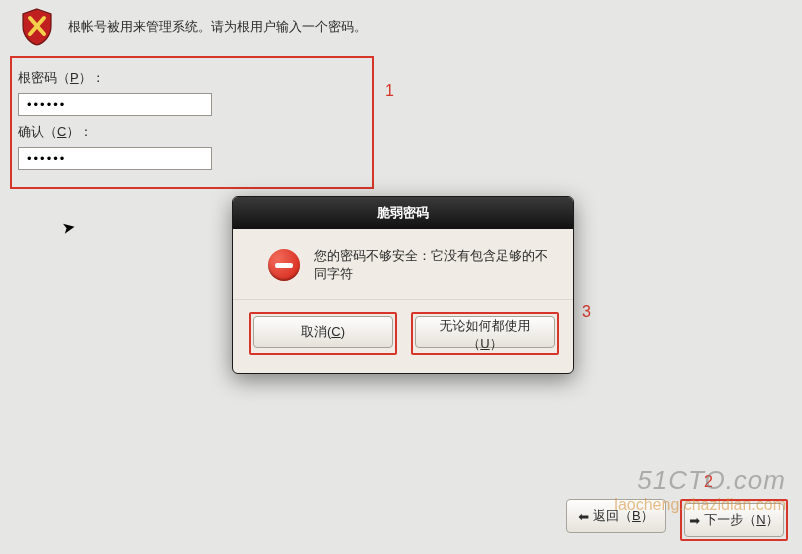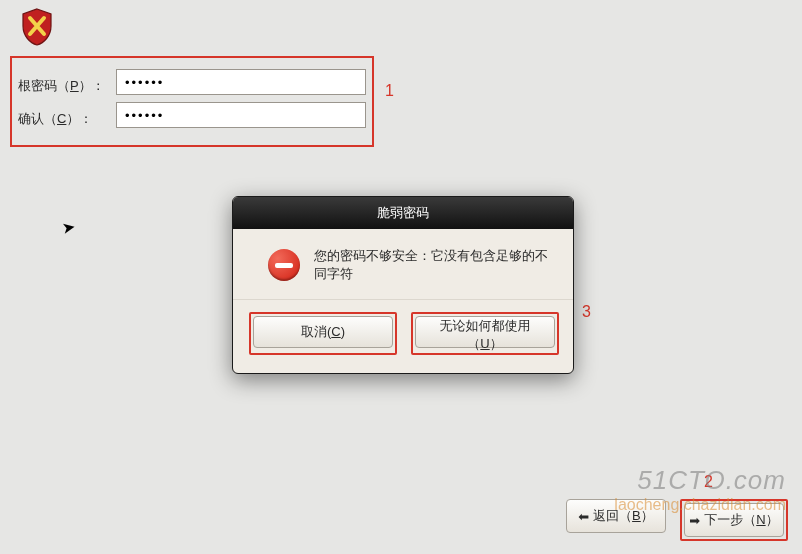--- a/index.html
+++ b/index.html
@@ -20,21 +20,21 @@
   .shield-icon svg { display:block; }
   .desc-text { color:#2b2b2b; }
 
   .password-area {
     position: absolute;
     top: 56px; left: 10px;
     border: 2px solid #d6362a;
     padding: 4px 6px 10px 6px;
     width: 364px;
   }
-  .pw-row { display:flex; align-items:flex-end; gap:6px; margin:7px 0; }
+  .pw-row { display:flex; align-items:flex-start; gap:6px; margin:7px 0;flex-direction:column; }
   .pw-label { width: 92px; color:#2b2b2b; }
   .pw-input {
     flex:1; height:26px; border:1px solid #9a958d;
     background:#fff; padding:3px 8px; font-size:13px;
     letter-spacing:2px;
   }
   u.acc { text-decoration: underline; }
 
   .annot { position:absolute; color:#d6362a; font-size:16px; }
   .annot-1 { top:82px; left:385px; }
@@ -44,21 +44,21 @@
   .dialog {
     position:absolute; top:196px; left:232px;
     width:342px; background:#f0ece5;
     border:1px solid #1a1a1a; border-radius:6px;
     box-shadow:0 6px 22px rgba(0,0,0,.45);
     overflow:hidden;
   }
   .dlg-title {
     background:linear-gradient(#3a3a3a,#111);
     color:#fff; text-align:center;
-    padding:7px 8px; font-weight:normal; font-size:13px;
+    padding:7px 8px; font-weight:bold; font-size:13px;
   }
   .dlg-body { display:flex; align-items:center; gap:14px; padding:18px 18px 10px 35px; }
   .err-icon {
     width:32px; height:32px; border-radius:50%;
     background:radial-gradient(circle at 30% 30%,#f26a5a,#d01d10);
     position:relative; flex-shrink:0;
     box-shadow:inset 0 -2px 2px rgba(0,0,0,.3);
   }
   .err-icon::after {
     content:""; position:absolute; left:7px; right:7px; top:14px;
@@ -111,20 +111,21 @@
 </head>
 <body>
 
 <div class="main-desc">
   <span class="shield-icon">
     <svg width="34" height="38" viewBox="0 0 34 38">
       <path d="M17 1 L31 6 V18 C31 28 24 35 17 37 C10 35 3 28 3 18 V6 Z" fill="#c02020" stroke="#6d1313" stroke-width="1.2"></path>
       <path d="M10 10 L24 26 M24 10 L10 26" stroke="#f3d24a" stroke-width="4" stroke-linecap="round"></path>
     </svg>
   </span>
+  <span class="desc-text">根帐号被用来管理系统。请为根用户输入一个密码。</span>
 </div>
 
 <div class="password-area">
   <div class="pw-row">
     <span class="pw-label">
       <span>根密码（</span><u class="acc">P</u><span>）：</span>
     </span>
     <input class="pw-input" type="text" value="••••••" style="">
   </div>
   <div class="pw-row">

